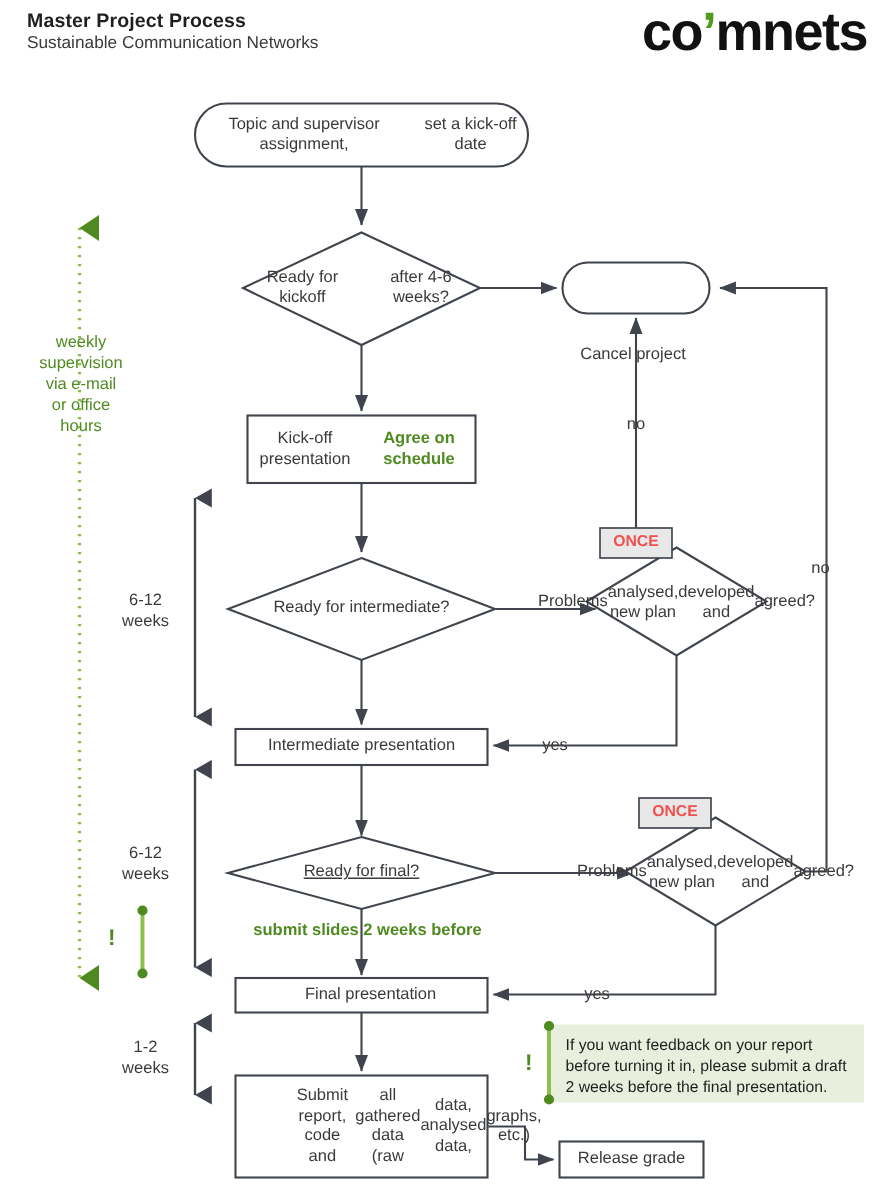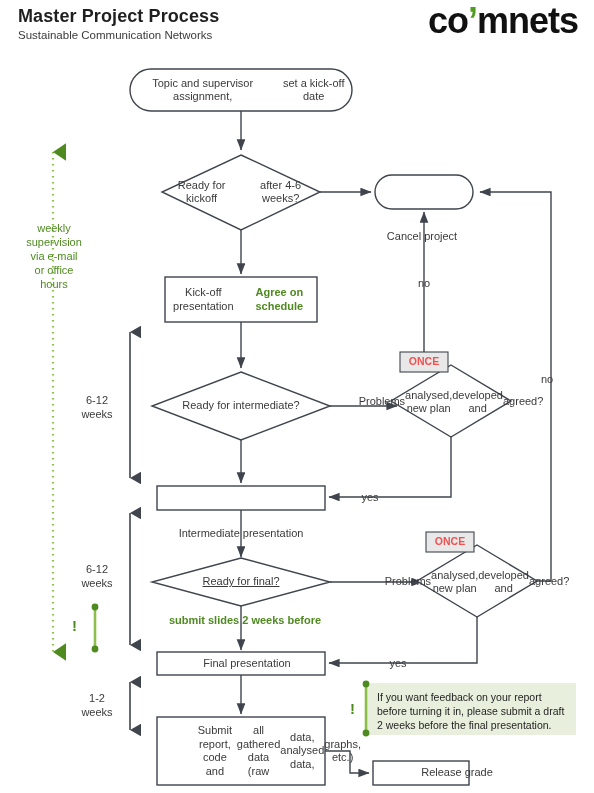--- a/index.html
+++ b/index.html
@@ -7,21 +7,21 @@
     width:594px;height:793px;
     background:#ffffff;
     font-family:"Liberation Sans",sans-serif;
     overflow:hidden;
     position:relative;
   }
   #root{position:relative;width:594px;height:793px;}
 
   
   .hdr{position:absolute;left:18px;top:6px;}
-  .hdr-title{font-size:18px;font-weight:bold;color:#1f1f1f;letter-spacing:.1px;}
+  .hdr-title{font-size:13px;font-weight:bold;color:#1f1f1f;letter-spacing:.1px;}
   .hdr-sub{font-size:11.5px;color:#3a3a3a;margin-top:2px;}
 
   .logo{position:absolute;right:16px;top:4px;
         font-size:36px;font-weight:bold;color:#111111;letter-spacing:-1px;
         line-height:34px;}
   .logo .wave{color:#4f9c1e;}
 
   
   svg.layer{position:absolute;left:0;top:0;width:594px;height:793px;}
 
@@ -164,40 +164,40 @@
 
   <div class="node-txt" style="left:165px;top:277px;width:152px;height:45px;justify-content:space-around;">
     <span>Kick-off presentation</span>
     <span class="greenb">Agree on schedule</span>
   </div>
 
   <div class="node-txt" style="left:152px;top:398px;width:178px;height:16px;">
     <span>Ready for intermediate?</span>
   </div>
 
-  <div class="node-txt" style="left:157px;top:486px;width:168px;height:24px;margin-top:36px;">
+  <div class="node-txt" style="left:157px;top:486px;width:168px;height:24px;">
     <span>Intermediate presentation</span>
   </div>
 
   <div class="node-txt" style="left:152px;top:574px;width:178px;height:16px;text-decoration:underline;">
     <span>Ready for final?</span>
   </div>
 
   <div class="node-txt" style="left:157px;top:652px;width:180px;height:23px;">
     <span>Final presentation</span>
   </div>
 
   <div class="node-txt" style="left:157px;top:717px;width:168px;height:68px;margin-left:36px;">
     <span>Submit report, code and</span>
     <span>all gathered data (raw</span>
     <span>data, analysed data,</span>
     <span>graphs, etc.)</span>
   </div>
 
-  <div class="node-txt" style="left:373px;top:761px;width:96px;height:24px;padding-left:36px;">
+  <div class="node-txt" style="left:373px;top:761px;width:96px;height:24px;">
     <span>Release grade</span>
   </div>
 
   <div class="node-txt" style="left:400px;top:352px;width:48px;height:20px;">
     <span class="red" style="font-size:10.5px;">ONCE</span>
   </div>
   <div class="node-txt" style="left:386px;top:374px;width:130px;height:56px;">
     <span>Problems</span>
     <span>analysed, new plan</span>
     <span>developed and</span>

